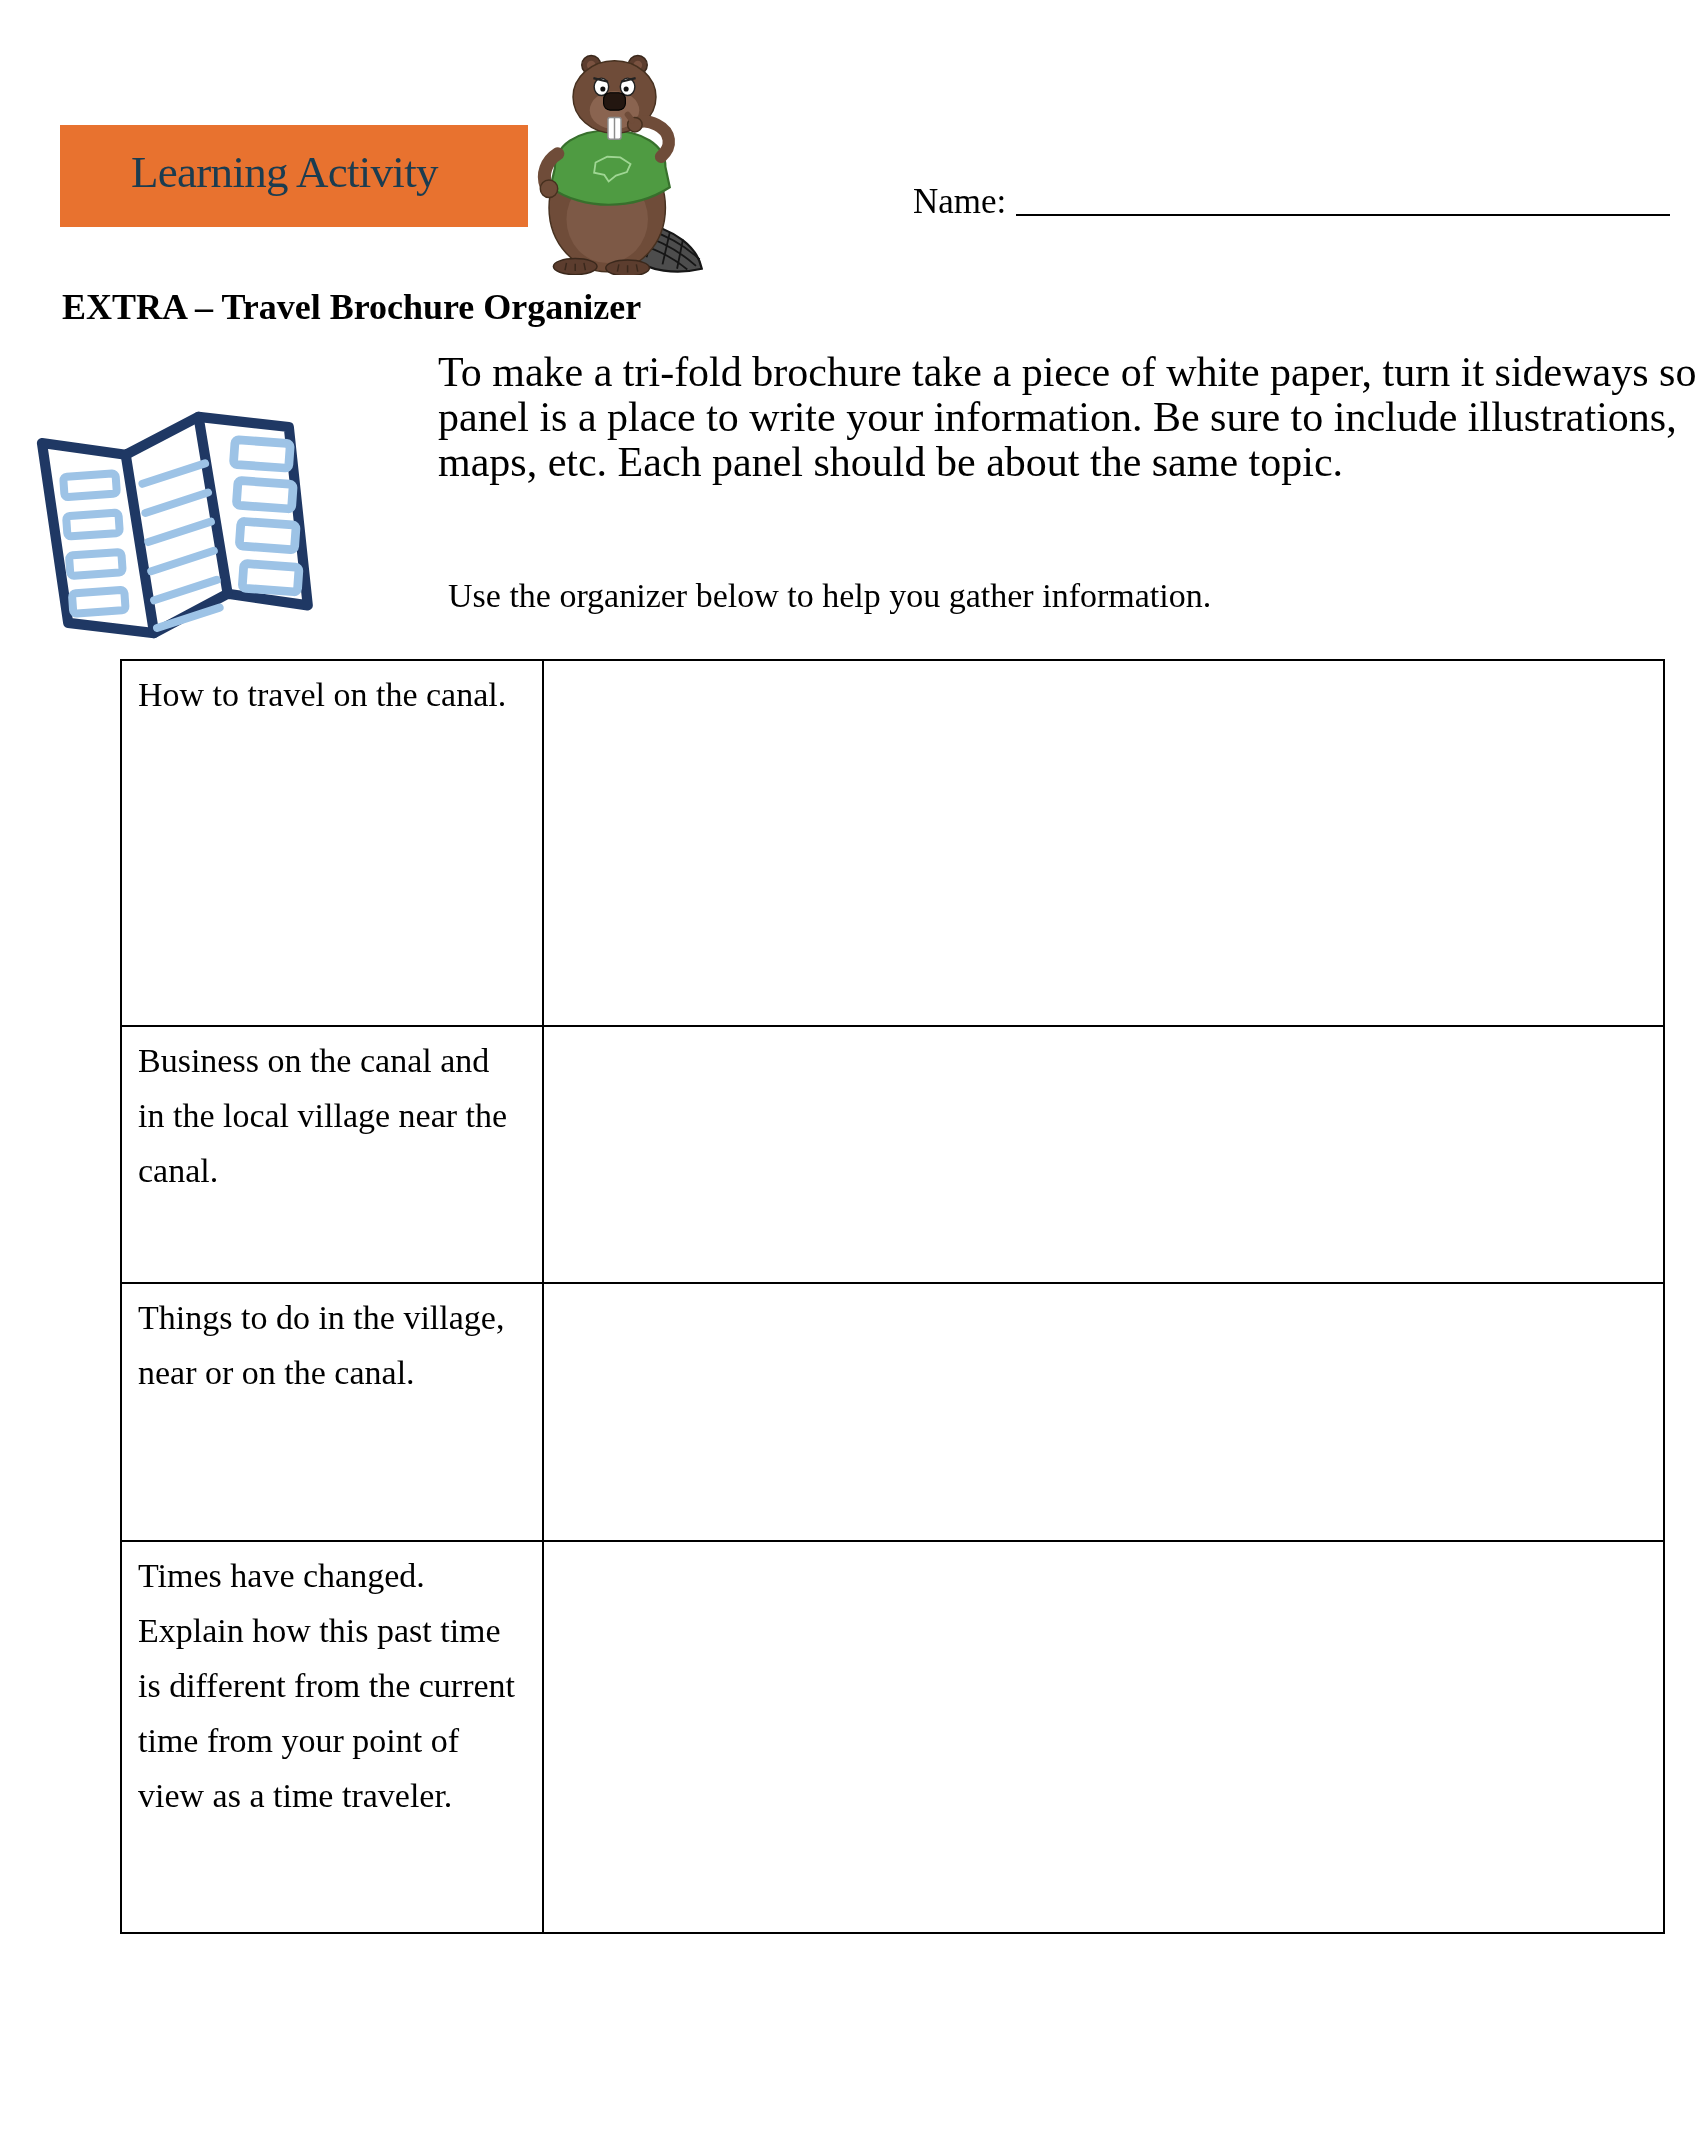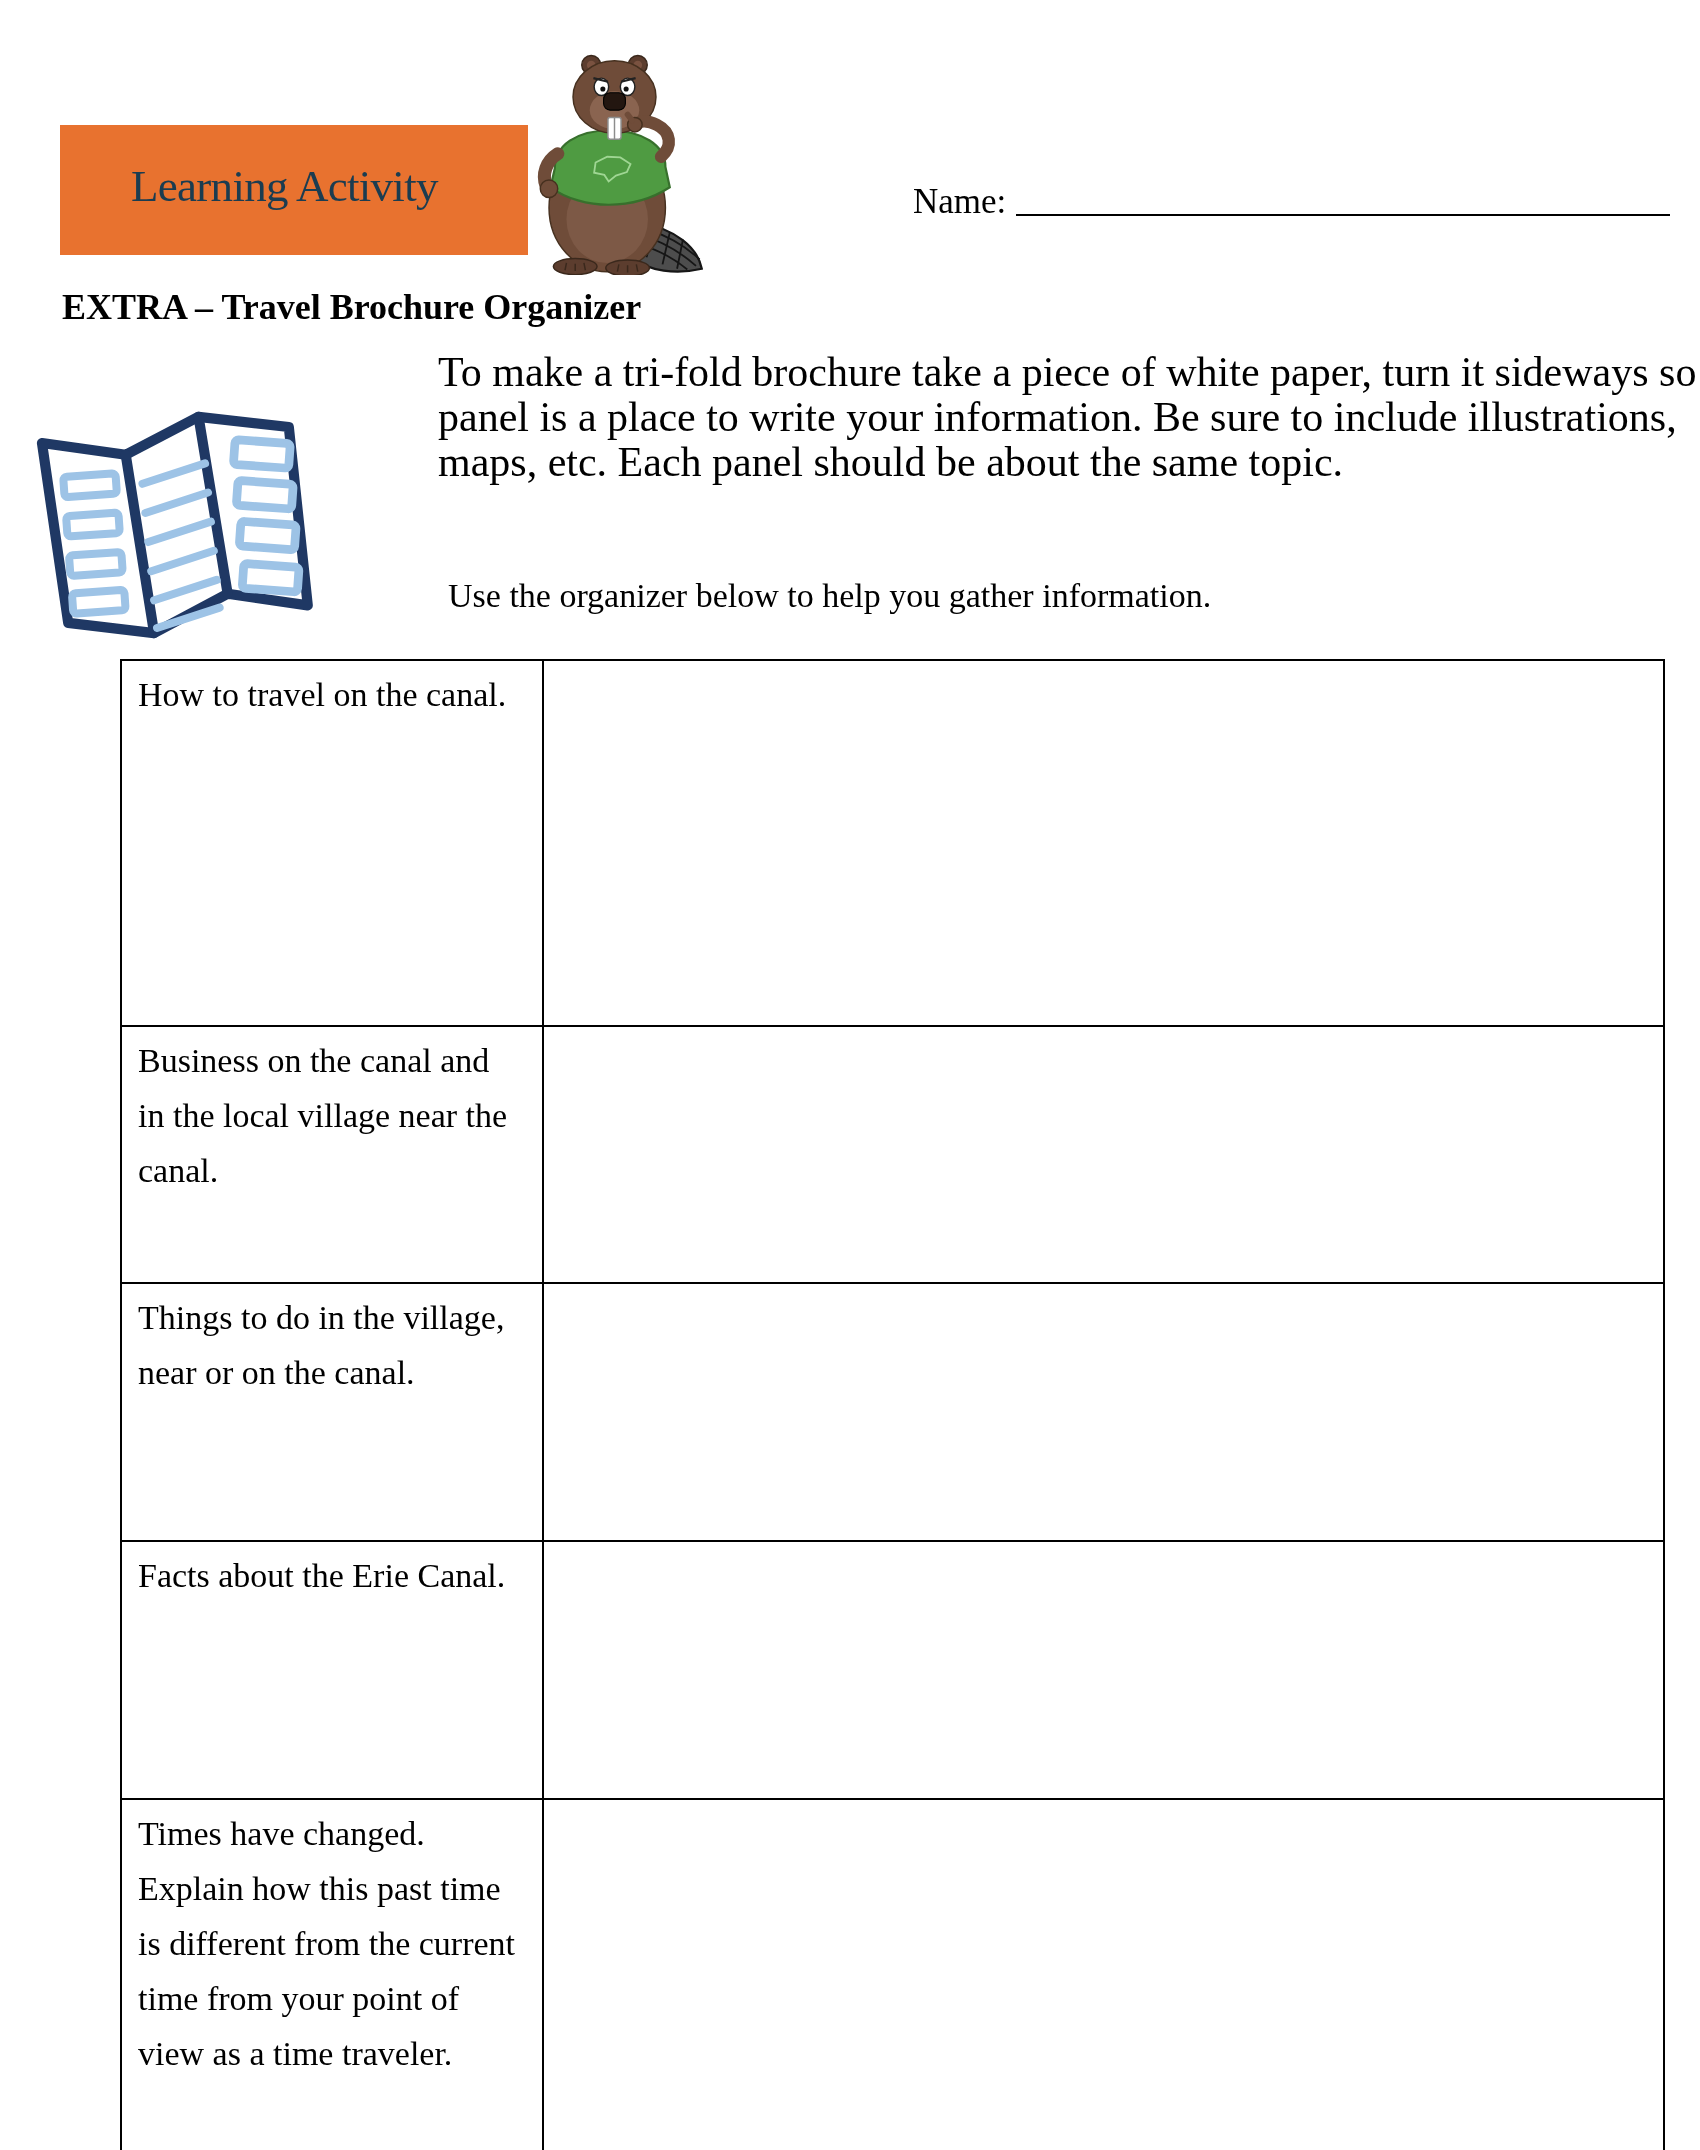--- a/index.html
+++ b/index.html
@@ -10,21 +10,21 @@
     background: #ffffff;
     font-family: "Liberation Serif", "DejaVu Serif", serif;
     position: relative;
     overflow: hidden;
   }
   .abs { position: absolute; }
 
   
   .banner {
     left: 60px; top: 125px;
-    width: 468px; height: 130px;
+    width: 468px; height: 102px;
     background: #E8722F;
     display: flex;
     align-items: center;
   }
   .banner-title {
     padding-left: 71px;
     font-size: 45px;
     letter-spacing: -0.7px;
     color: #1B3C50;
     margin-top: -7.3px;
@@ -206,23 +206,19 @@
     <td></td>
   </tr>
   <tr class="r2">
     <td class="label-cell">Business on the canal and in the local village near the canal.</td>
     <td></td>
   </tr>
   <tr class="r3">
     <td class="label-cell">Things to do in the village, near or on the canal.</td>
     <td></td>
   </tr>
-  <tr class="r4">
-    <td class="label-cell">Facts about the Erie Canal.</td>
-    <td></td>
-  </tr>
   <tr class="r5">
     <td class="label-cell">Times have changed. Explain how this past time is different from the current time from your point of view as a time traveler.</td>
     <td></td>
   </tr>
 </tbody>
   </table>
 
 
 </body></html>

